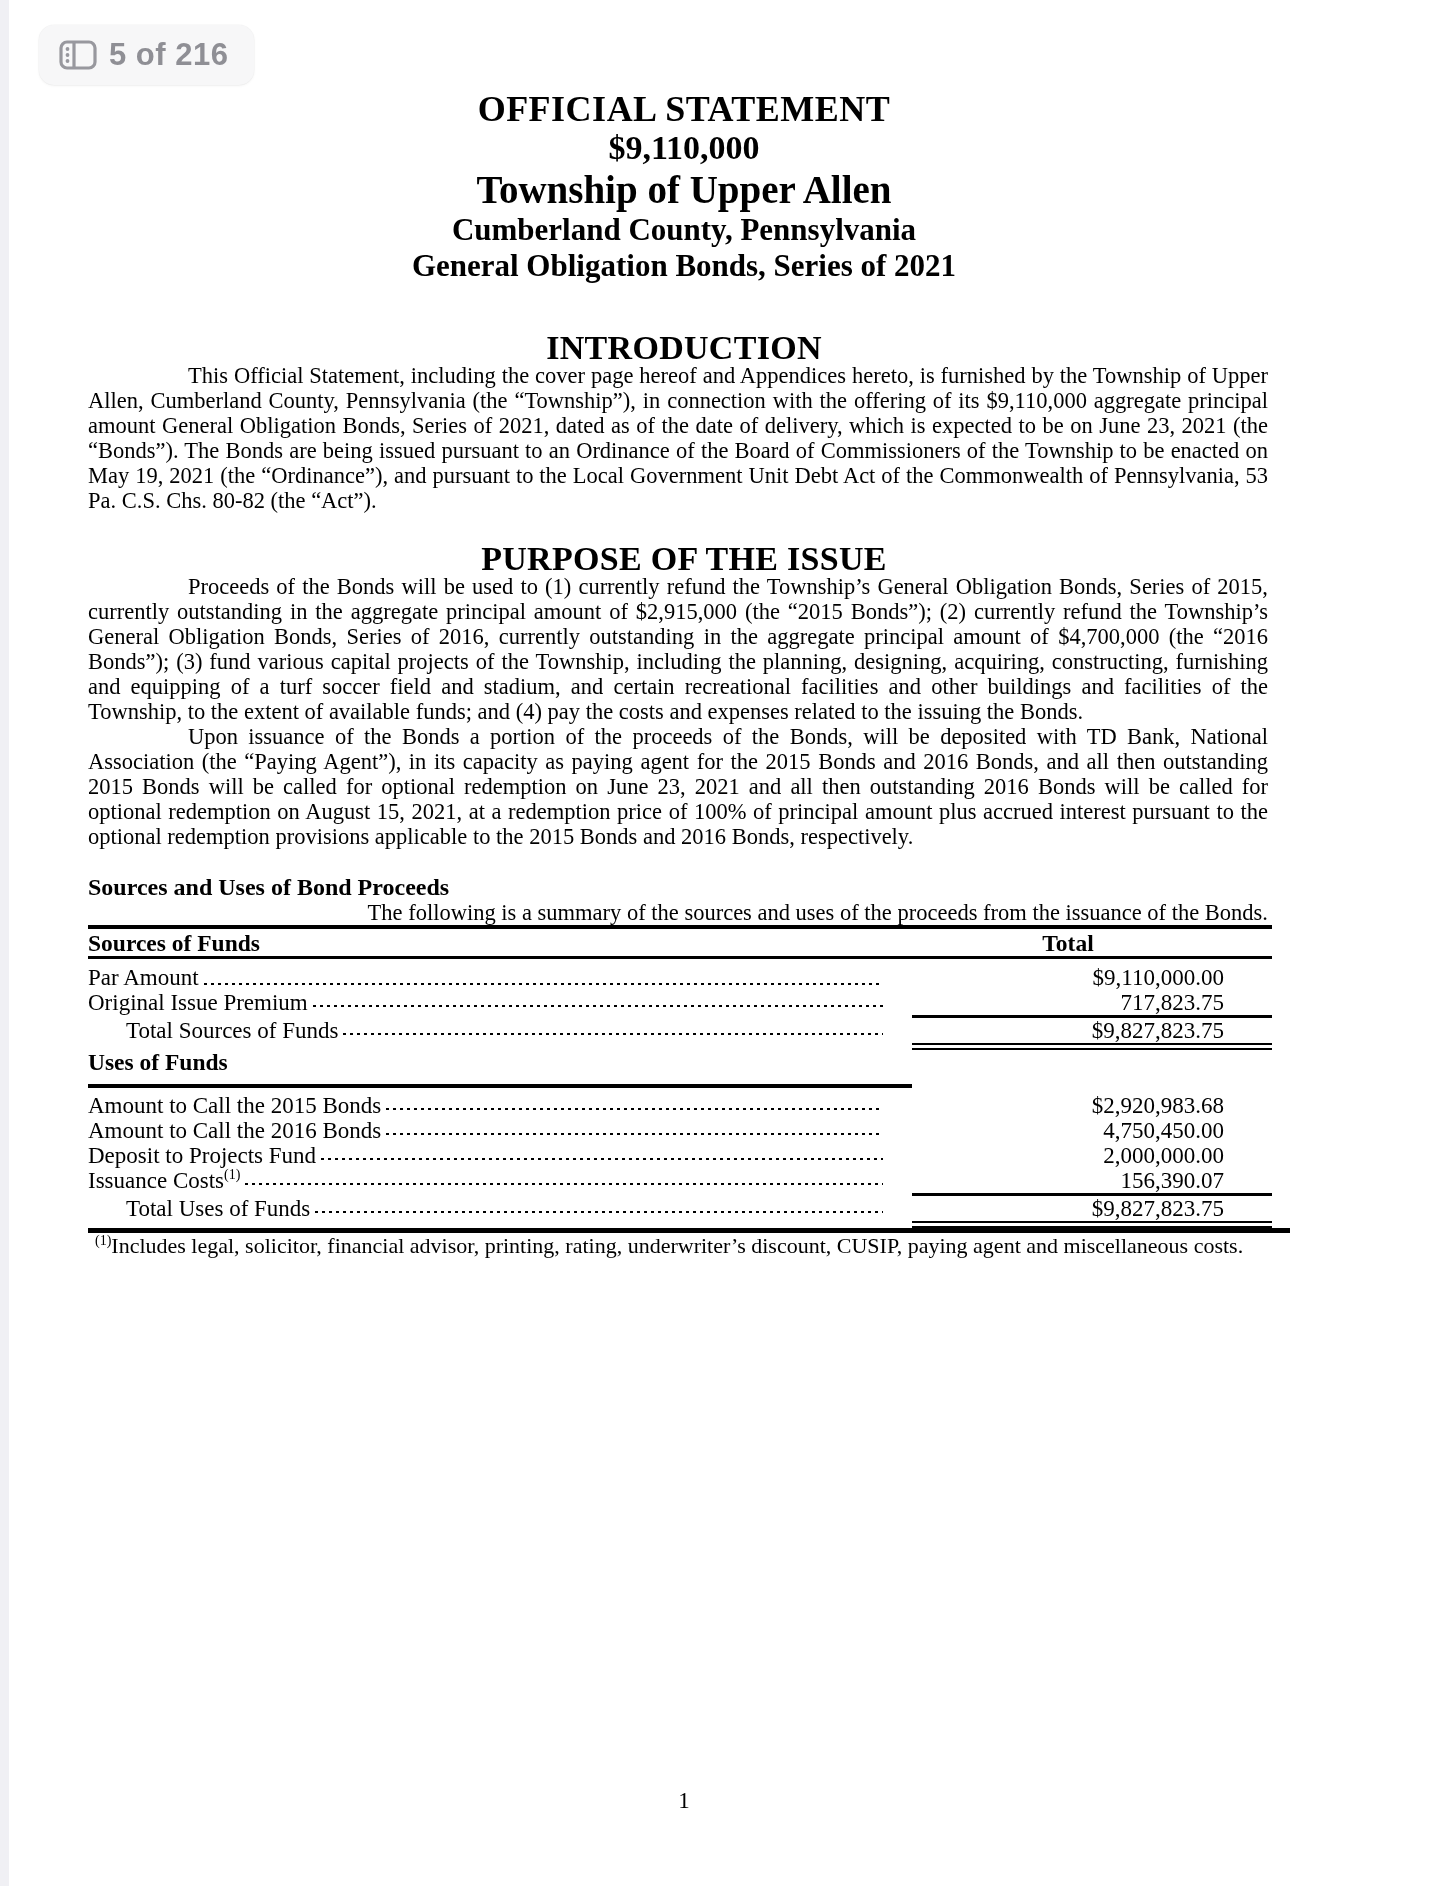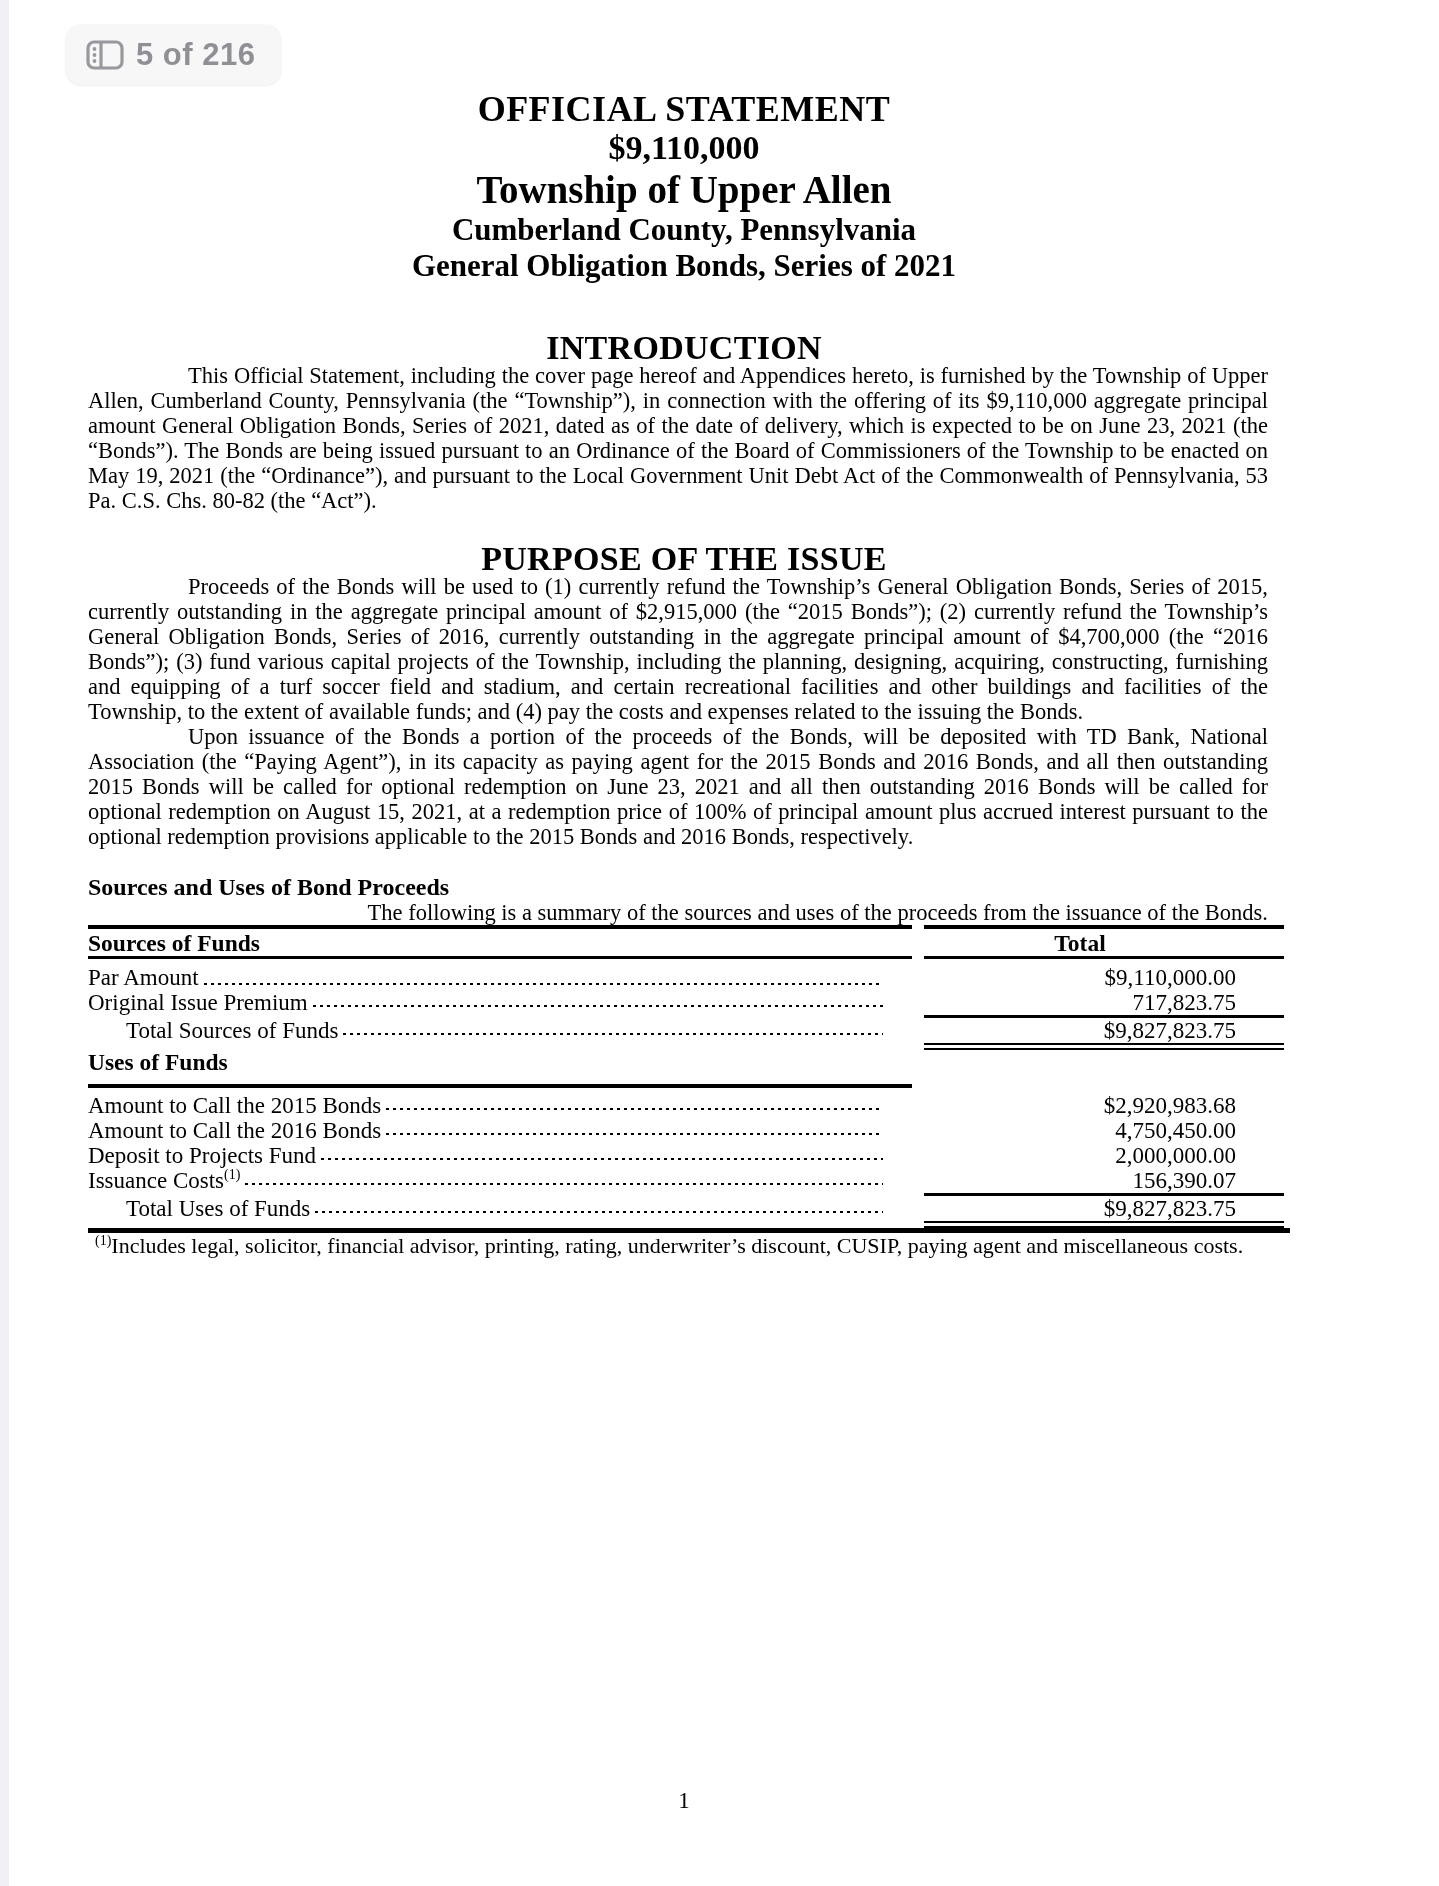--- a/index.html
+++ b/index.html
@@ -10,21 +10,21 @@
     font-family: "Liberation Serif", "DejaVu Serif", serif;
     color: #000;
   }
   .left-strip {
     position: absolute; left: 0; top: 0;
     width: 9px; height: 1886px;
     background: #f0f0f4;
   }
   
   .badge {
-    position: absolute; left: 66px; top: 25px;
+    position: absolute; left: 39px; top: 25px;
     height: 60px;
     display: inline-flex; align-items: center;
     gap: 12px;
     padding: 0 26px 0 20px;
     background: #f7f7f8;
     border-radius: 15px;
     box-shadow: 0 0 0 0.5px rgba(0,0,0,0.04), 0 1px 3px rgba(0,0,0,0.05);
     font-family: "Liberation Sans", "DejaVu Sans", sans-serif;
   }
   .badge-icon { display: inline-flex; }
@@ -63,21 +63,21 @@
   .p-intro { margin-top: 24px; }
   .p-pur1  { margin-top: 28px; }
   .p-pur2  { margin-top: 4px; }
   h3.sub { margin-top: 25px; font-size: 24px; font-weight: bold; line-height: 26px; }
   .p-follow { margin-top: 14px; text-align: right; }
   
   .fin-table {
     margin-top: 5px;
     display: grid;
     grid-template-columns: 824px 360px;
-    column-gap: 12px;
+    column-gap: 0;
     font-size: 23px; line-height: 25px;
   }
   .th {
     border-top: 4px solid #000;
     border-bottom: 3px solid #000;
     padding-top: 1px;
     font-weight: bold; font-size: 23.5px; line-height: 26px;
   }
   .th-r { text-align: center; padding-right: 48px; }
   .cl { display: flex; align-items: baseline; padding-right: 29px; }

